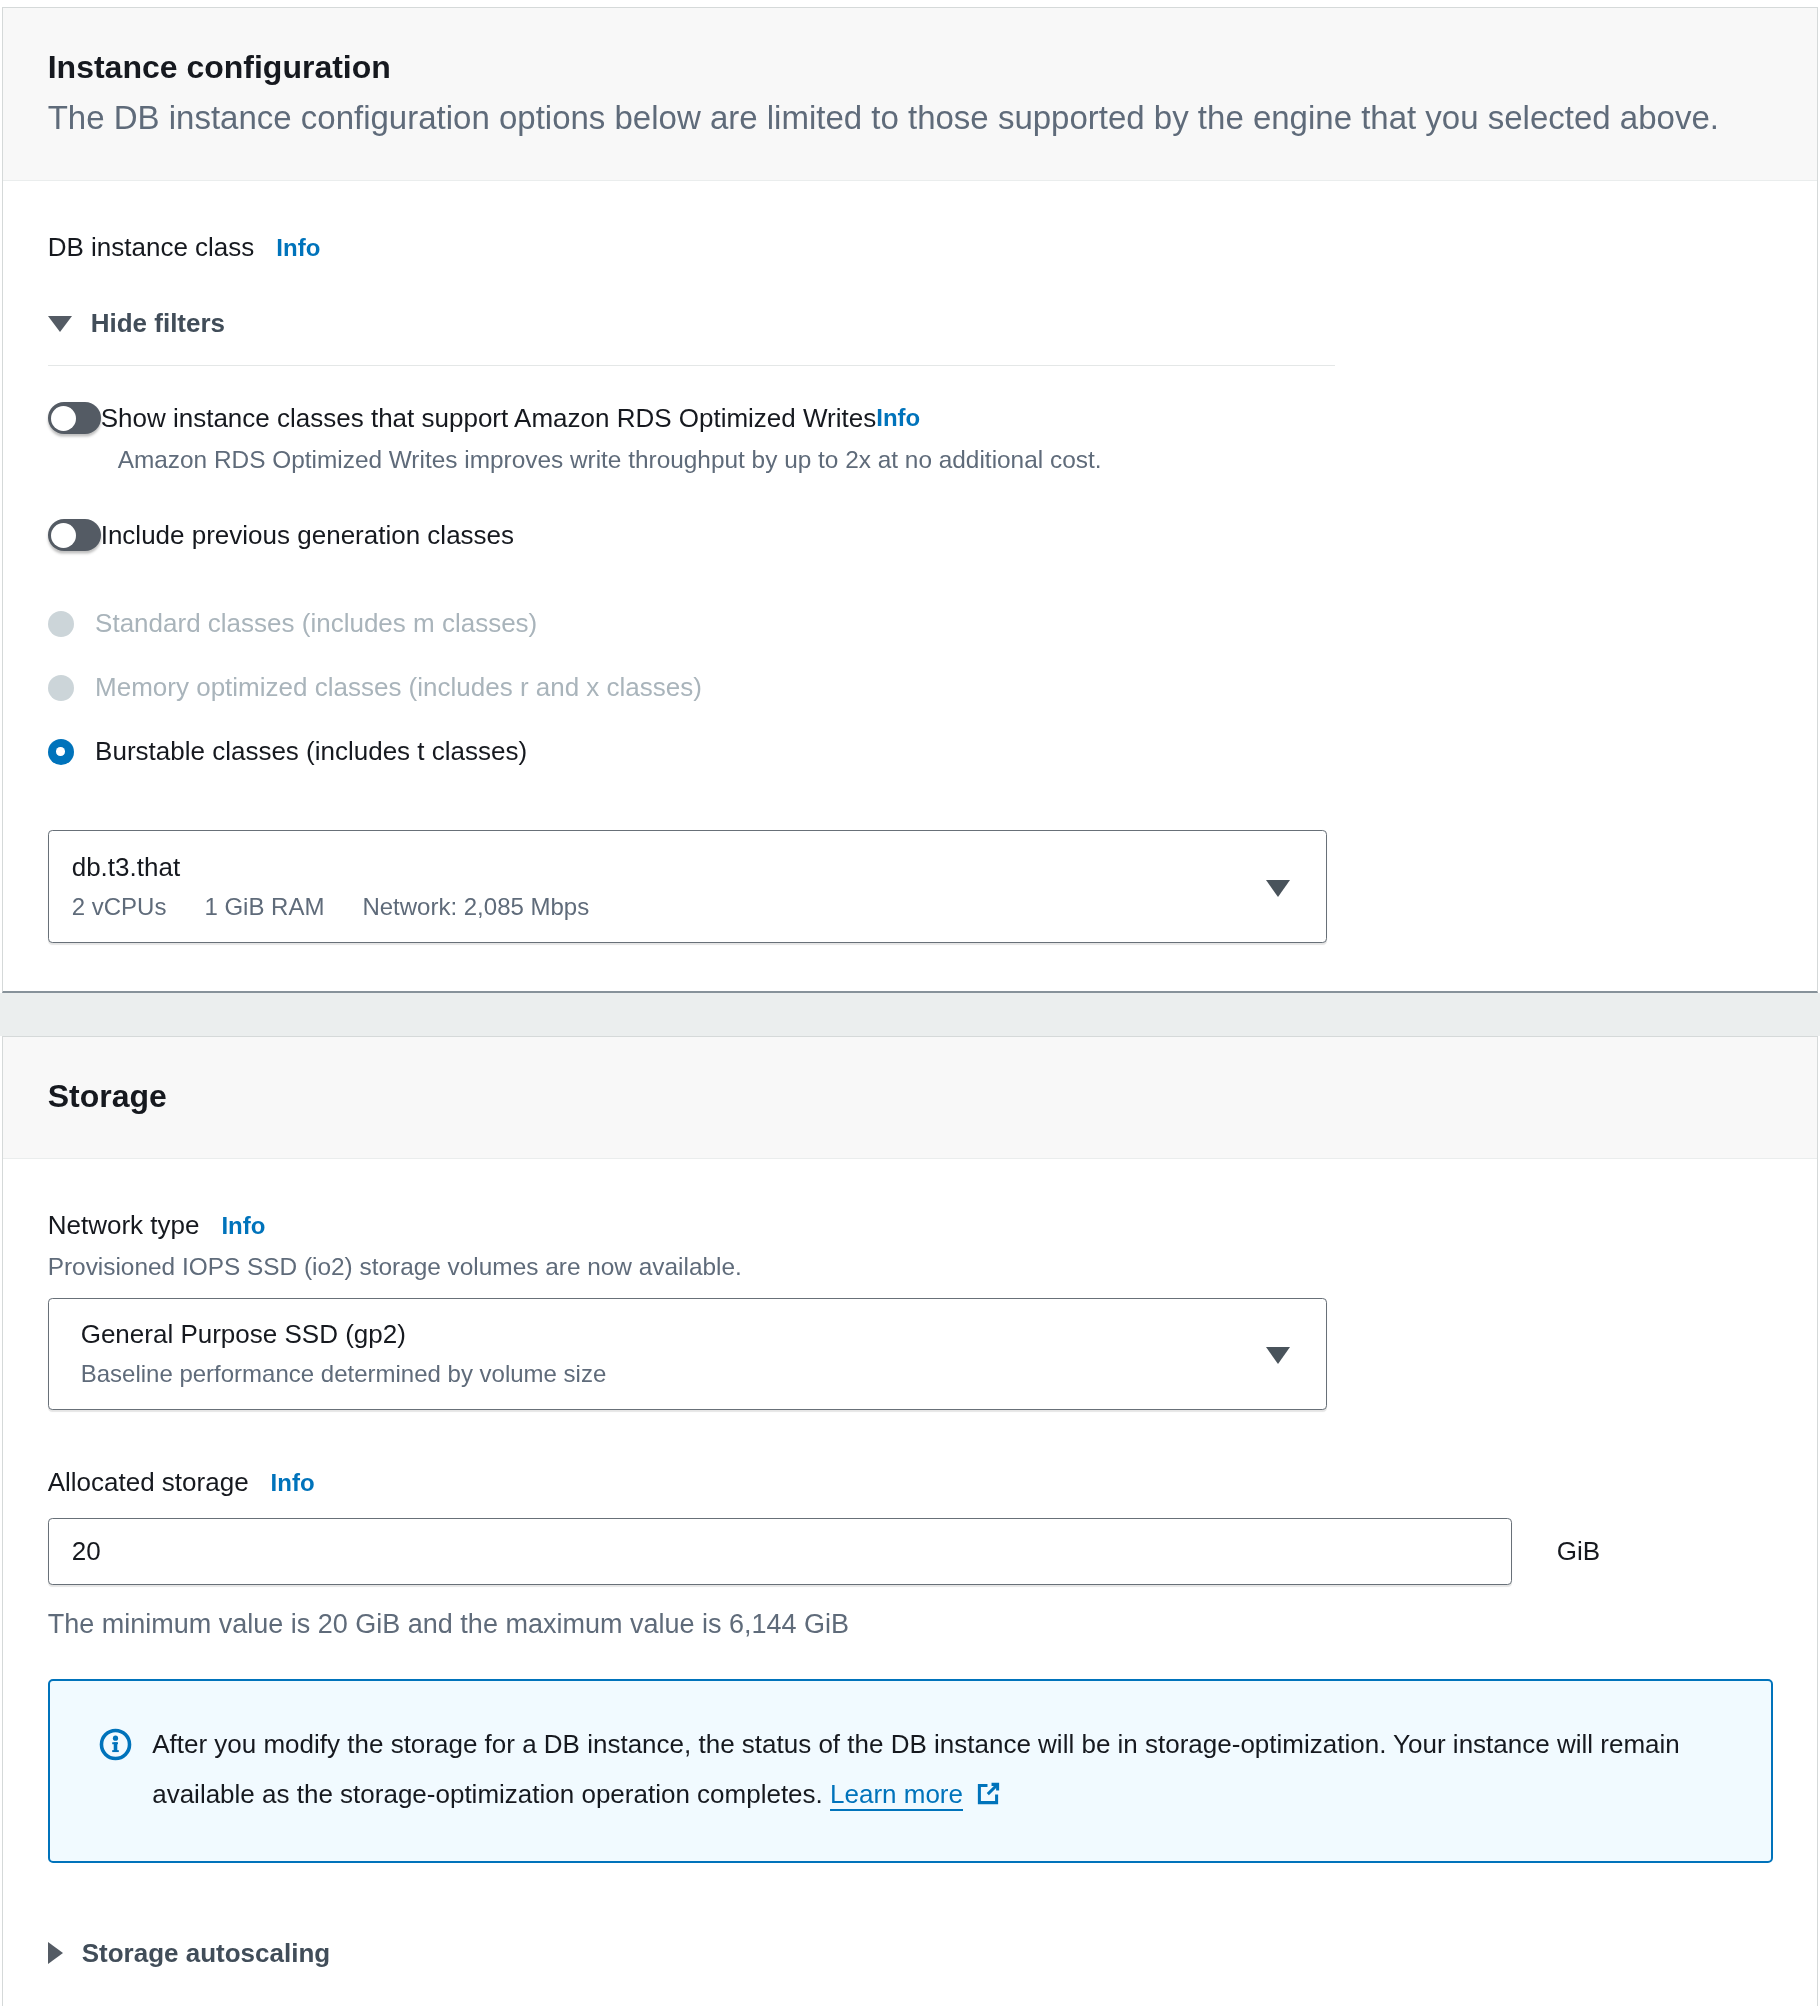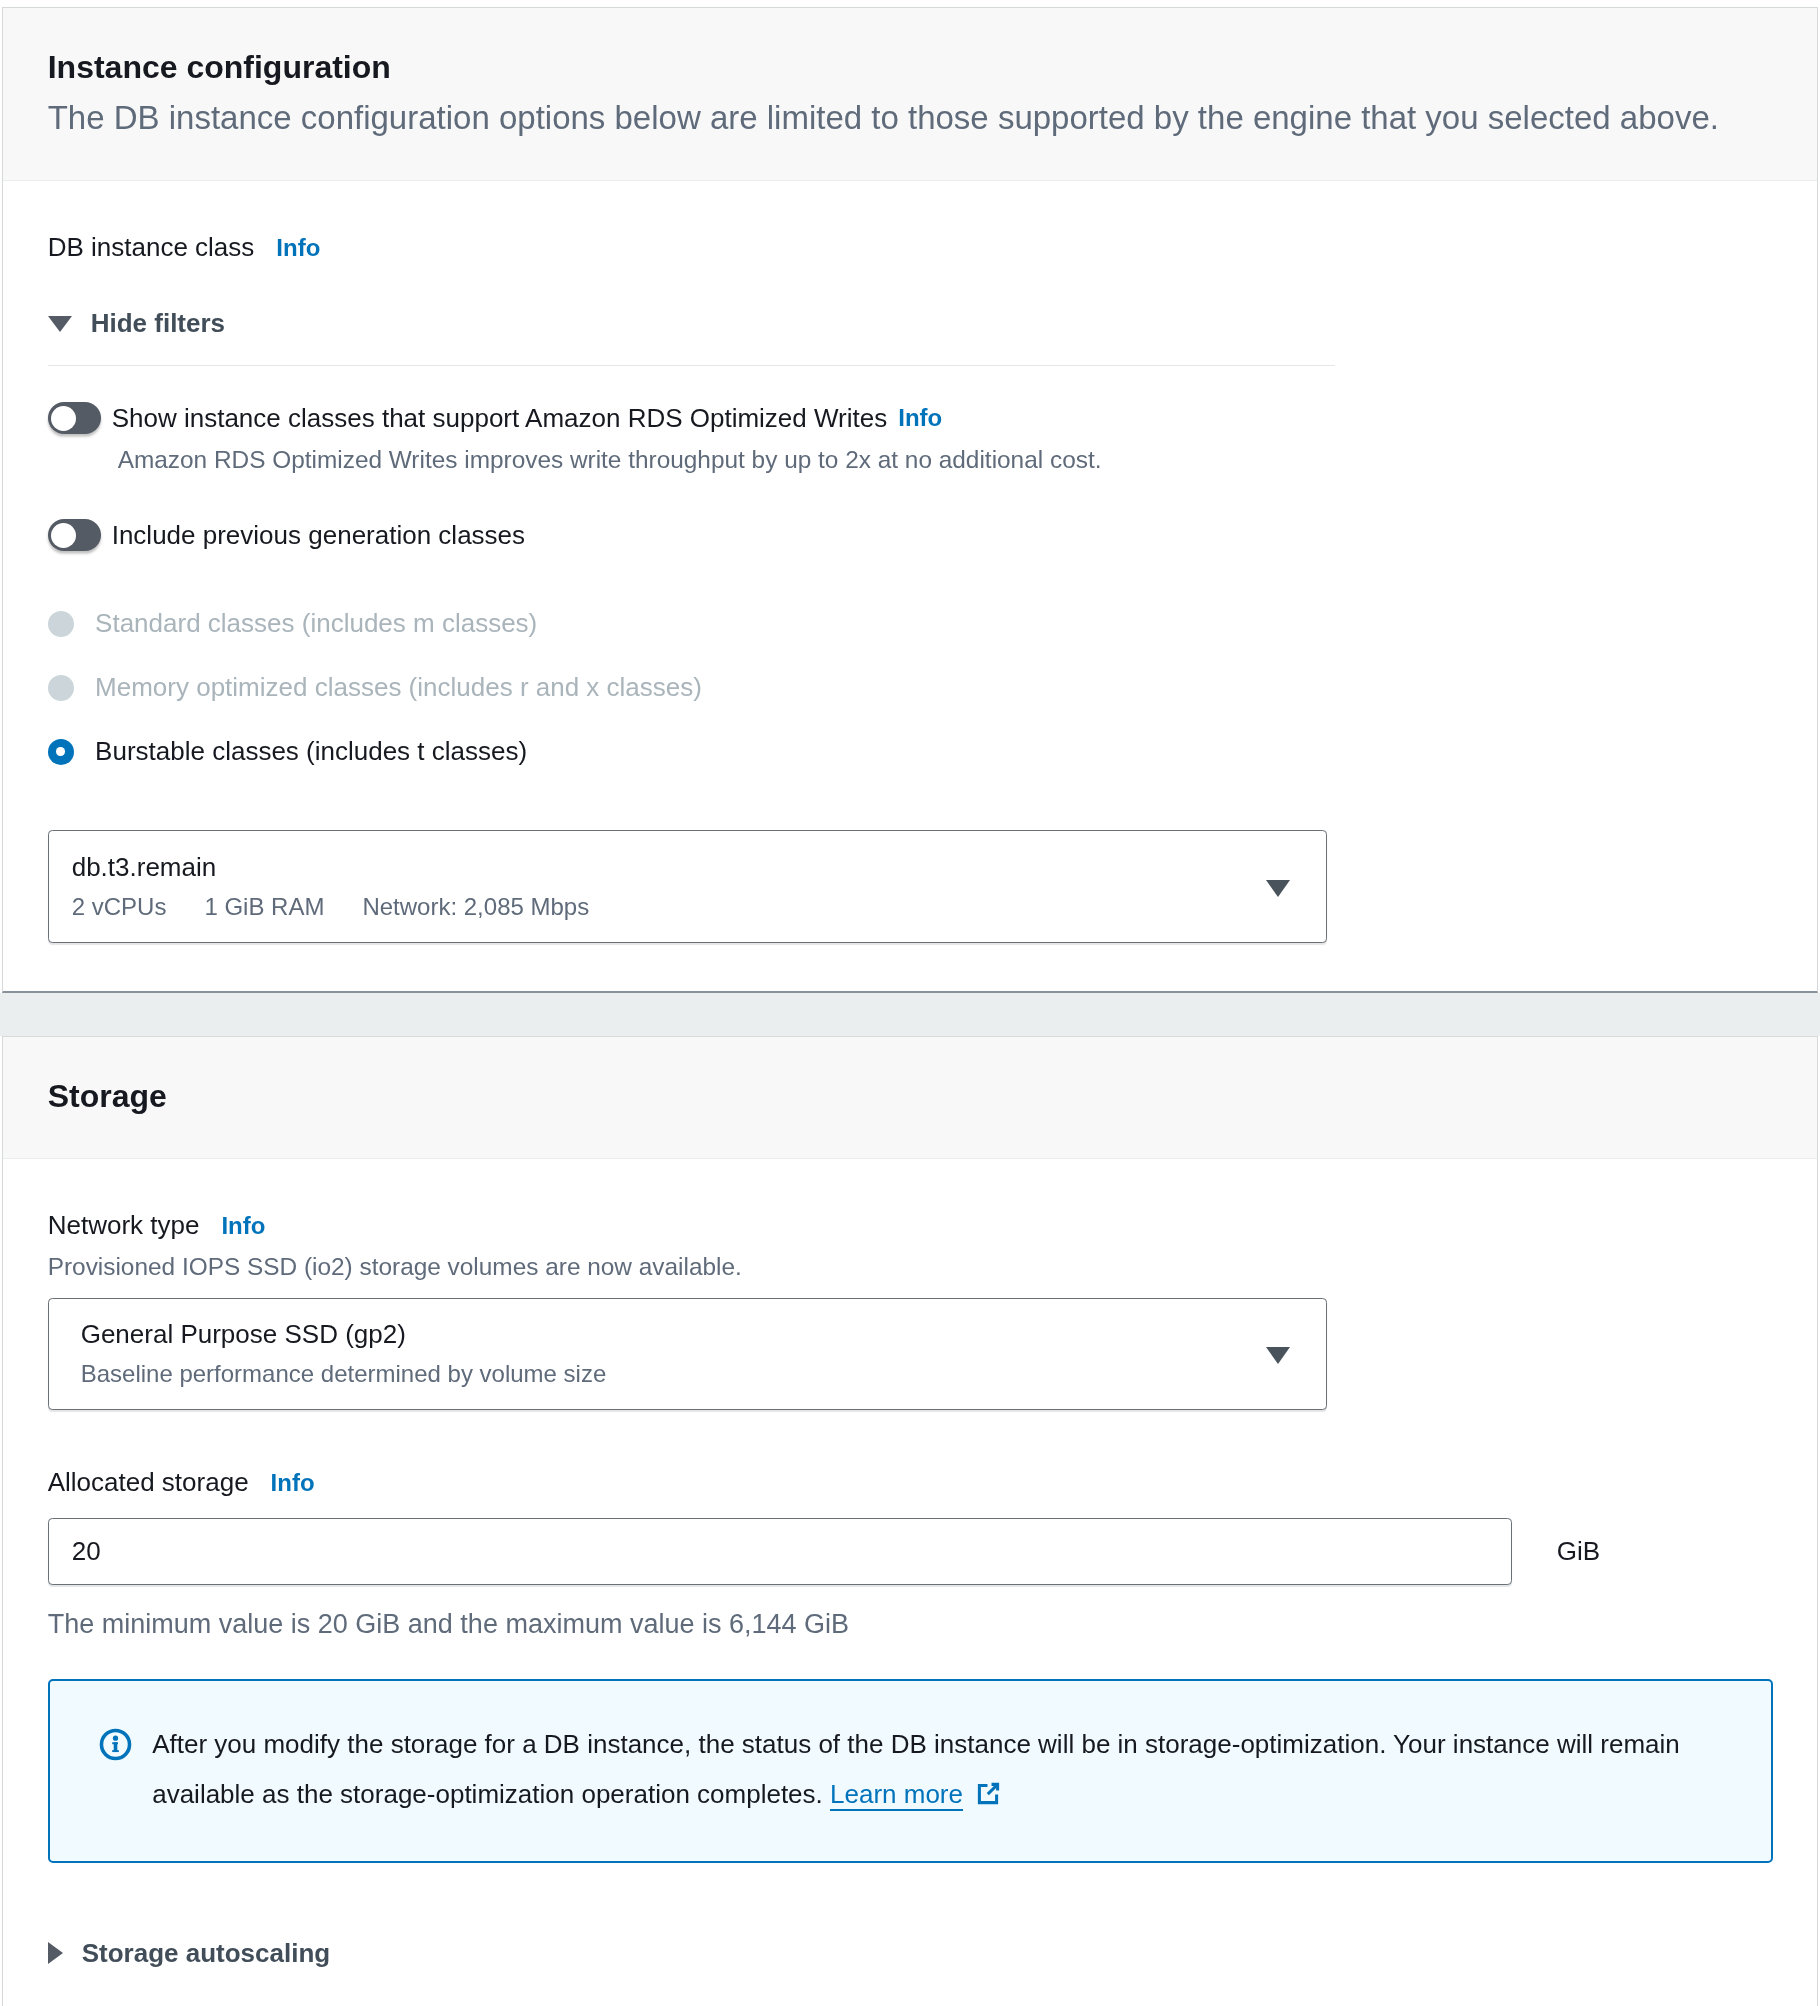--- a/index.html
+++ b/index.html
@@ -20,21 +20,21 @@
   .info-link { font-size:24px; font-weight:bold; color:#0073bb; cursor:pointer; }
 
   .expander-row { display:flex; align-items:center; gap:19px; }
   .expander-label { font-size:26px; font-weight:bold; color:#414d59; }
   .tri-down { width:0; height:0; border-left:12px solid transparent; border-right:12px solid transparent; border-top:16.3px solid #545b64; }
   .tri-right { width:0; height:0; border-top:11px solid transparent; border-bottom:11px solid transparent; border-left:15.4px solid #545b64; }
 
   .hide-filters { margin-top:45px; }
   .divider { margin-top:26px; width:1287px; height:0.9px; background:#e4e7e7; }
 
-  .toggle-row { margin-top:36px; display:flex; align-items:center; gap:11px; }
+  .toggle-row { margin-top:36px; display:flex; align-items:center; gap:0; }
   .toggle-row.second { margin-top:45px; }
   .toggle { position:relative; width:53px; height:32px; border-radius:16.3px; background:#545b64; flex:0 0 auto;
             box-shadow:0 2.6px 2.6px rgba(0,0,0,0.25); cursor:pointer; }
   .toggle::after { content:""; position:absolute; left:3.4px; top:3.4px; width:25px; height:25px; border-radius:50%;
                    background:#fff; }
   .toggle-label { font-size:26px; color:#16191f; }
   .toggle-desc { margin-left:70px; margin-top:12px; font-size:24.4px; color:#5f6b7a; }
 
   .radio-group { margin-top:57px; }
   .radio-row { display:flex; align-items:center; gap:21.4px; margin-top:33px; }
@@ -121,21 +121,21 @@
         <span class="radio disabled"></span>
         <span class="radio-label disabled">Memory optimized classes (includes r and x classes)</span>
       </div>
       <div class="radio-row">
         <span class="radio selected"></span>
         <span class="radio-label">Burstable classes (includes t classes)</span>
       </div>
     </div>
 
     <div class="select-box">
-      <div class="select-main">db.t3.remain</div>
+      <div class="select-main">db.t3.that</div>
       <div class="select-sub">
         <span>2 vCPUs</span>
         <span>1 GiB RAM</span>
         <span>Network: 2,085 Mbps</span>
       </div>
       <span class="select-caret"></span>
     </div>
 
   </div>
 </section>

